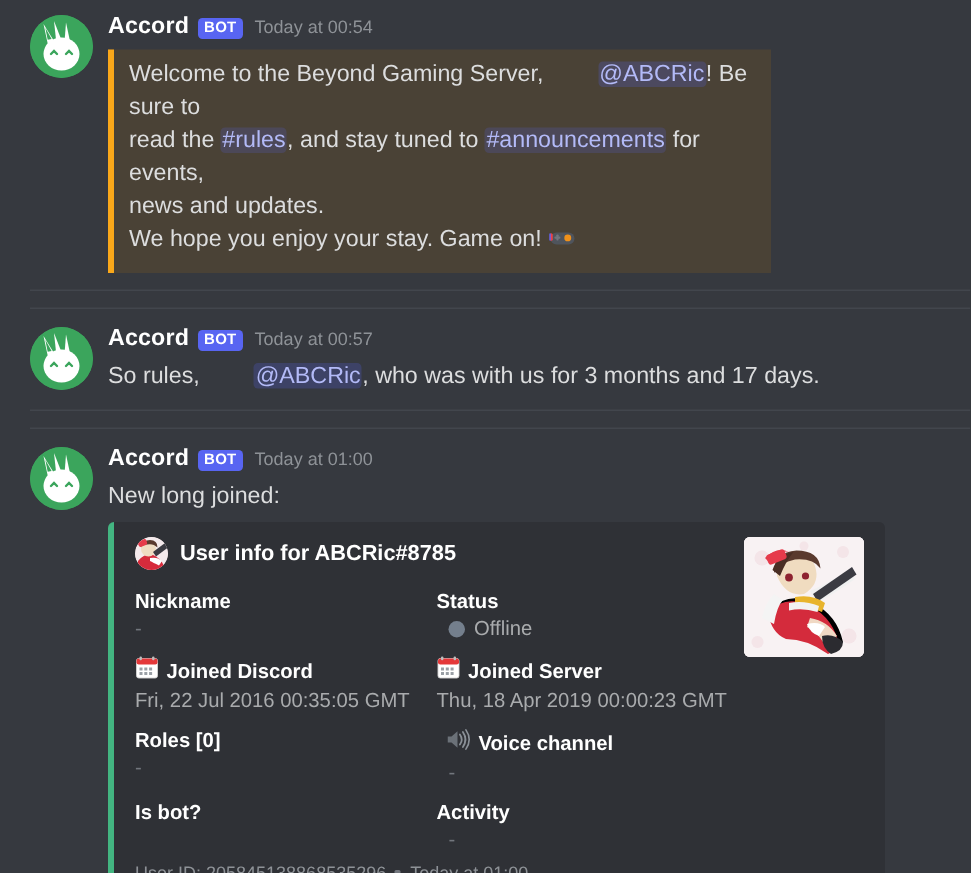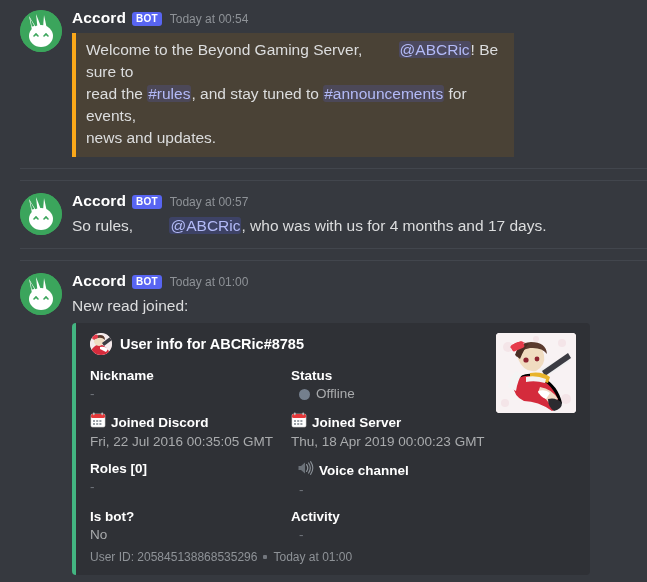--- a/index.html
+++ b/index.html
@@ -253,20 +253,32 @@
     <div class="body-col">
       <div class="msg-head">
         <span class="author">Accord</span>
         <span class="bot-badge">BOT</span>
         <span class="timestamp">Today at 00:54</span>
       </div>
       <div class="mention-block">
         <div><span>Welcome to the Beyond Gaming Server, </span><span class="mention">@ABCRic</span><span>! Be sure to</span></div>
         <div><span>read the </span><span class="chan-mention">#rules</span><span>, and stay tuned to </span><span class="chan-mention">#announcements</span><span> for events,</span></div>
         <div>news and updates.</div>
+        <div><span>We hope you enjoy your stay. Game on!</span>
+          <span class="emoji-inline">
+            <svg width="18" height="18" viewBox="0 0 18 18">
+              <rect x="1" y="6" width="16" height="8" rx="4" fill="#4f545c"></rect>
+              <rect x="0.5" y="6.5" width="2" height="5" rx="1" fill="#ed4245"></rect>
+              <rect x="0.2" y="6.5" width="1" height="5" rx="0.5" fill="#5865f2"></rect>
+              <rect x="3.6" y="8.6" width="4" height="1.5" rx="0.6" fill="#72767d"></rect>
+              <rect x="4.9" y="7.3" width="1.5" height="4" rx="0.6" fill="#72767d"></rect>
+              <circle cx="12.5" cy="9.6" r="2.3" fill="#f0911a"></circle>
+            </svg>
+          </span>
+        </div>
       </div>
     </div>
   </div>
 
   <div class="dividers">
     <div class="ln"></div>
     <div class="ln"></div>
   </div>
 
   <div class="msg" style="padding-top:10px;">
@@ -289,21 +301,21 @@
           </g>
         </svg>
       </span>
     </div>
     <div class="body-col">
       <div class="msg-head">
         <span class="author">Accord</span>
         <span class="bot-badge">BOT</span>
         <span class="timestamp">Today at 00:57</span>
       </div>
-      <div class="plain-line"><span>So rules, </span><span class="mention">@ABCRic</span><span>, who was with us for 4 months and 17 days.</span></div>
+      <div class="plain-line"><span>So rules, </span><span class="mention">@ABCRic</span><span>, who was with us for 3 months and 17 days.</span></div>
     </div>
   </div>
 
   <div class="dividers">
     <div class="ln"></div>
     <div class="ln"></div>
   </div>
 
   <div class="msg" style="padding-top:10px;">
     <div class="avatar-col">
@@ -325,21 +337,21 @@
           </g>
         </svg>
       </span>
     </div>
     <div class="body-col">
       <div class="msg-head">
         <span class="author">Accord</span>
         <span class="bot-badge">BOT</span>
         <span class="timestamp">Today at 01:00</span>
       </div>
-      <div class="plain-line">New read joined:</div>
+      <div class="plain-line">New long joined:</div>
 
       <div class="embed-wrap">
         <div class="embed">
           <div class="embed-inner">
 
             <div class="embed-thumb">
               <svg viewBox="0 0 80 80">
                 <rect width="80" height="80" fill="#f6eff1"></rect>
                 <path d="M0 0 H80 V80 H0 Z" fill="#f8f2f3"></path>
                 <g opacity="0.5" fill="#f0d7dd">
@@ -466,21 +478,20 @@
                   </span>
                   <span>Voice channel</span>
                 </div>
                 <div class="field-value" style="padding-left:8px;">
                     <span class="dash">-</span>
                   </div>
               </div>
 
               <div class="field" style="margin-bottom:4px;">
                 <div class="field-name">Is bot?</div>
-                <div class="field-value">No</div>
               </div>
 
               <div class="field" style="margin-bottom:4px;">
                 <div class="field-name">Activity</div>
                 <div class="field-value" style="padding-left:8px;">
                     <span class="dash">-</span>
                   </div>
               </div>
 
             </div>

